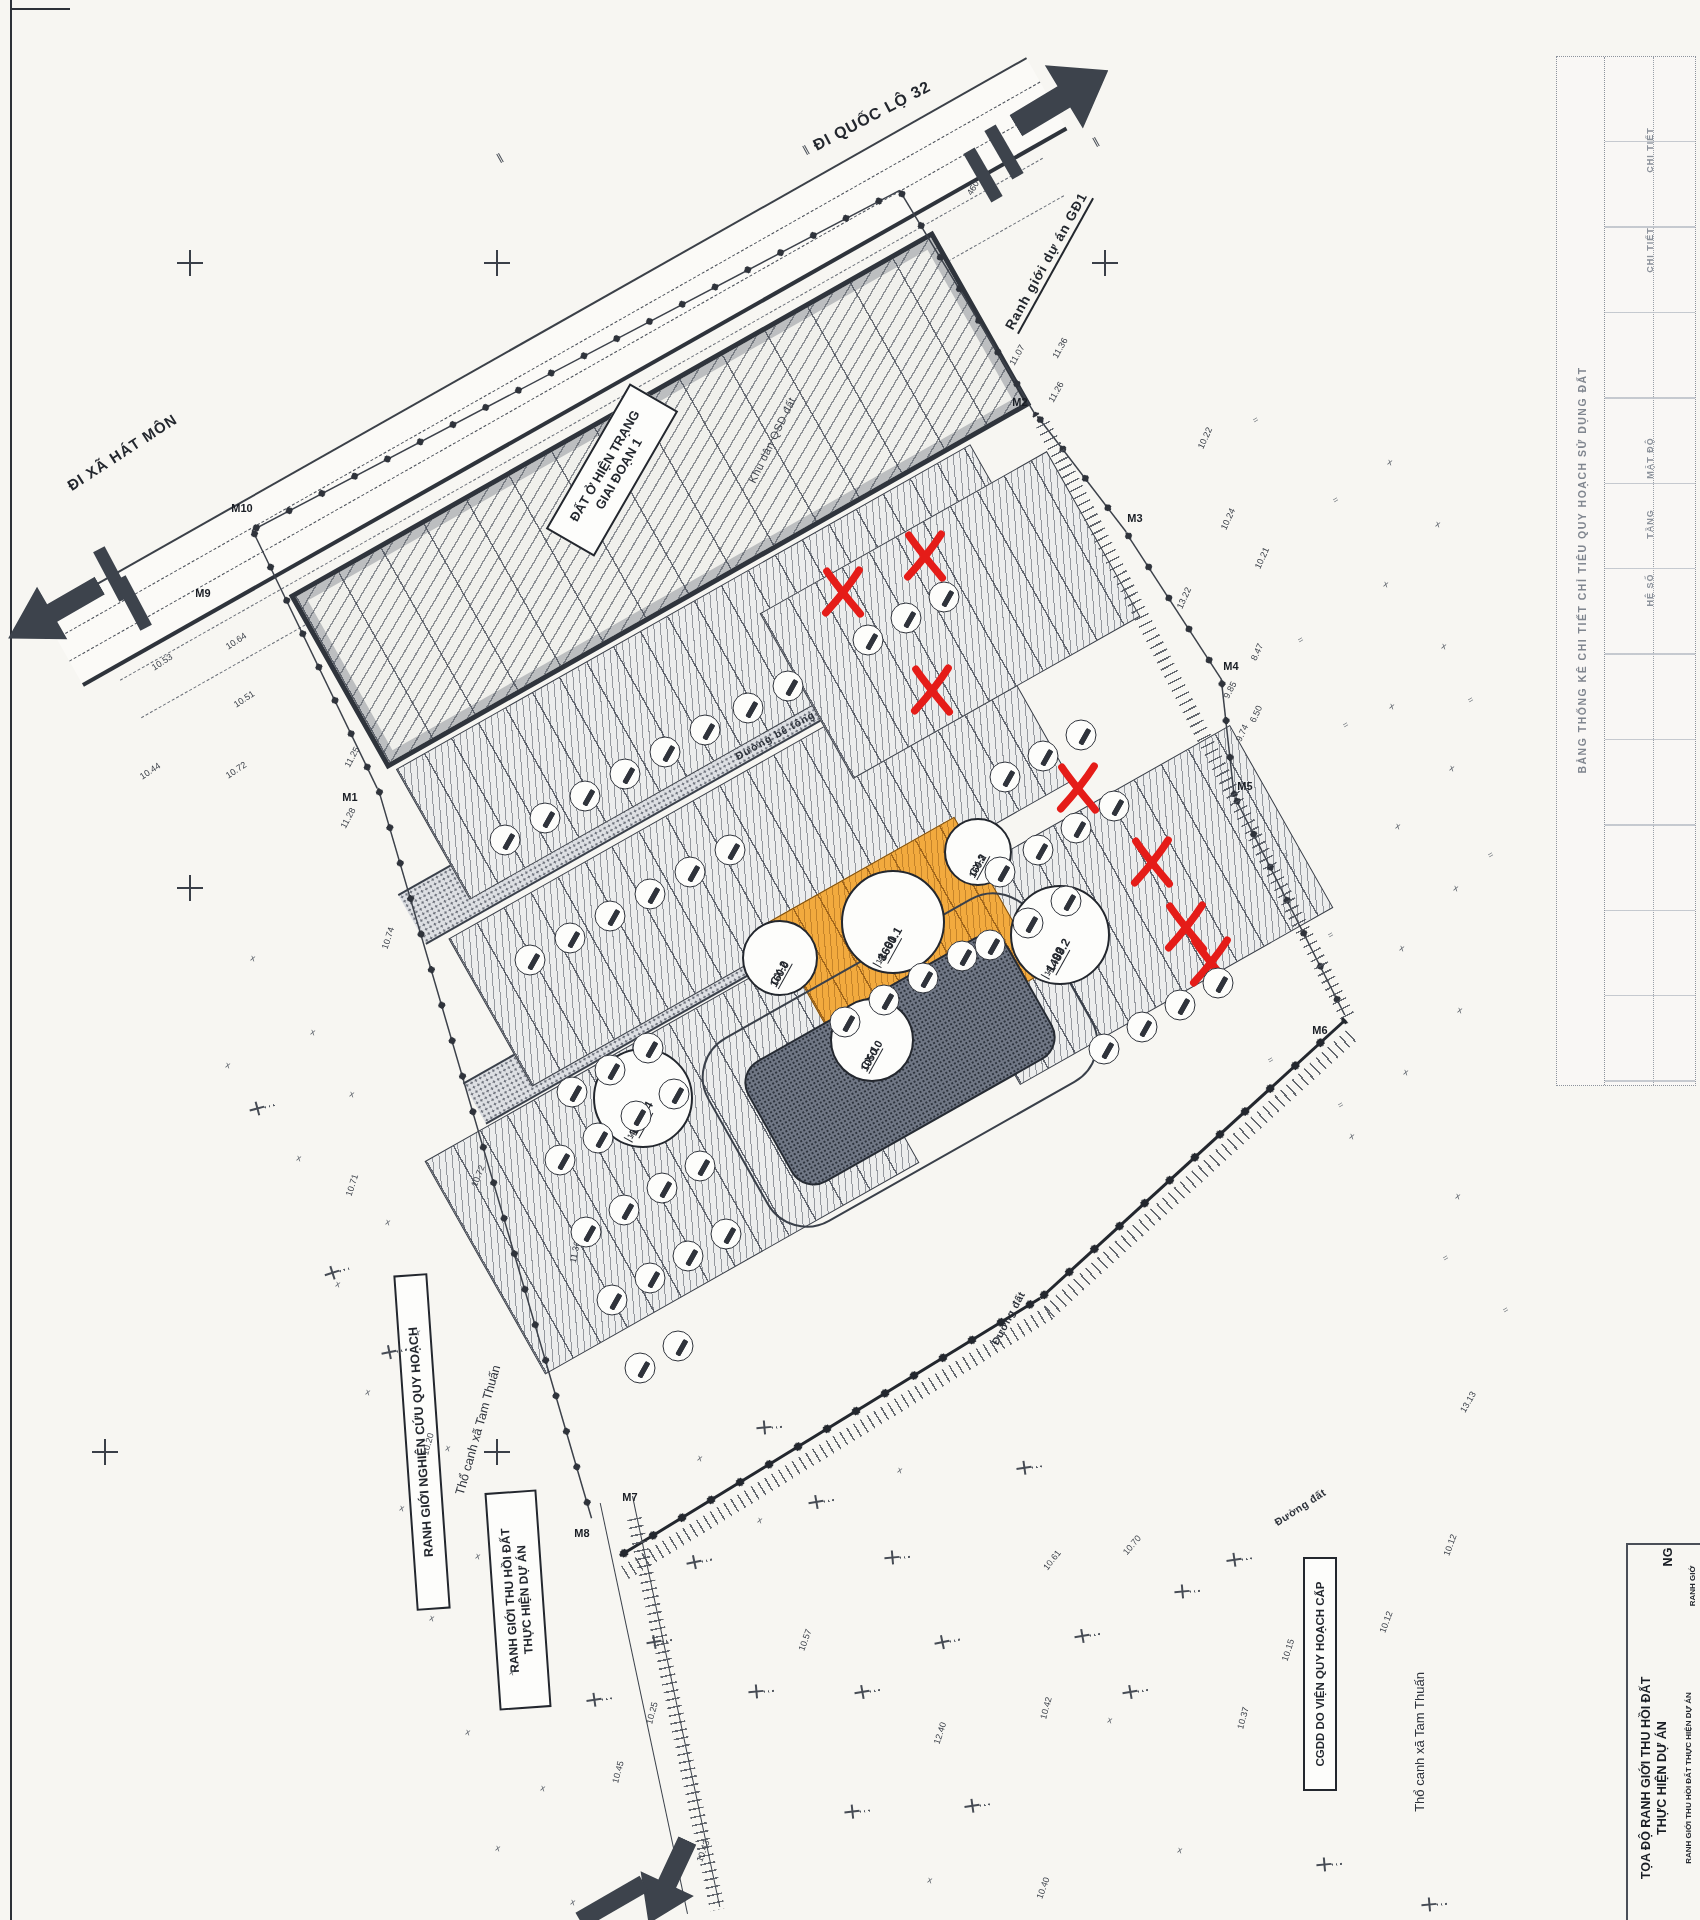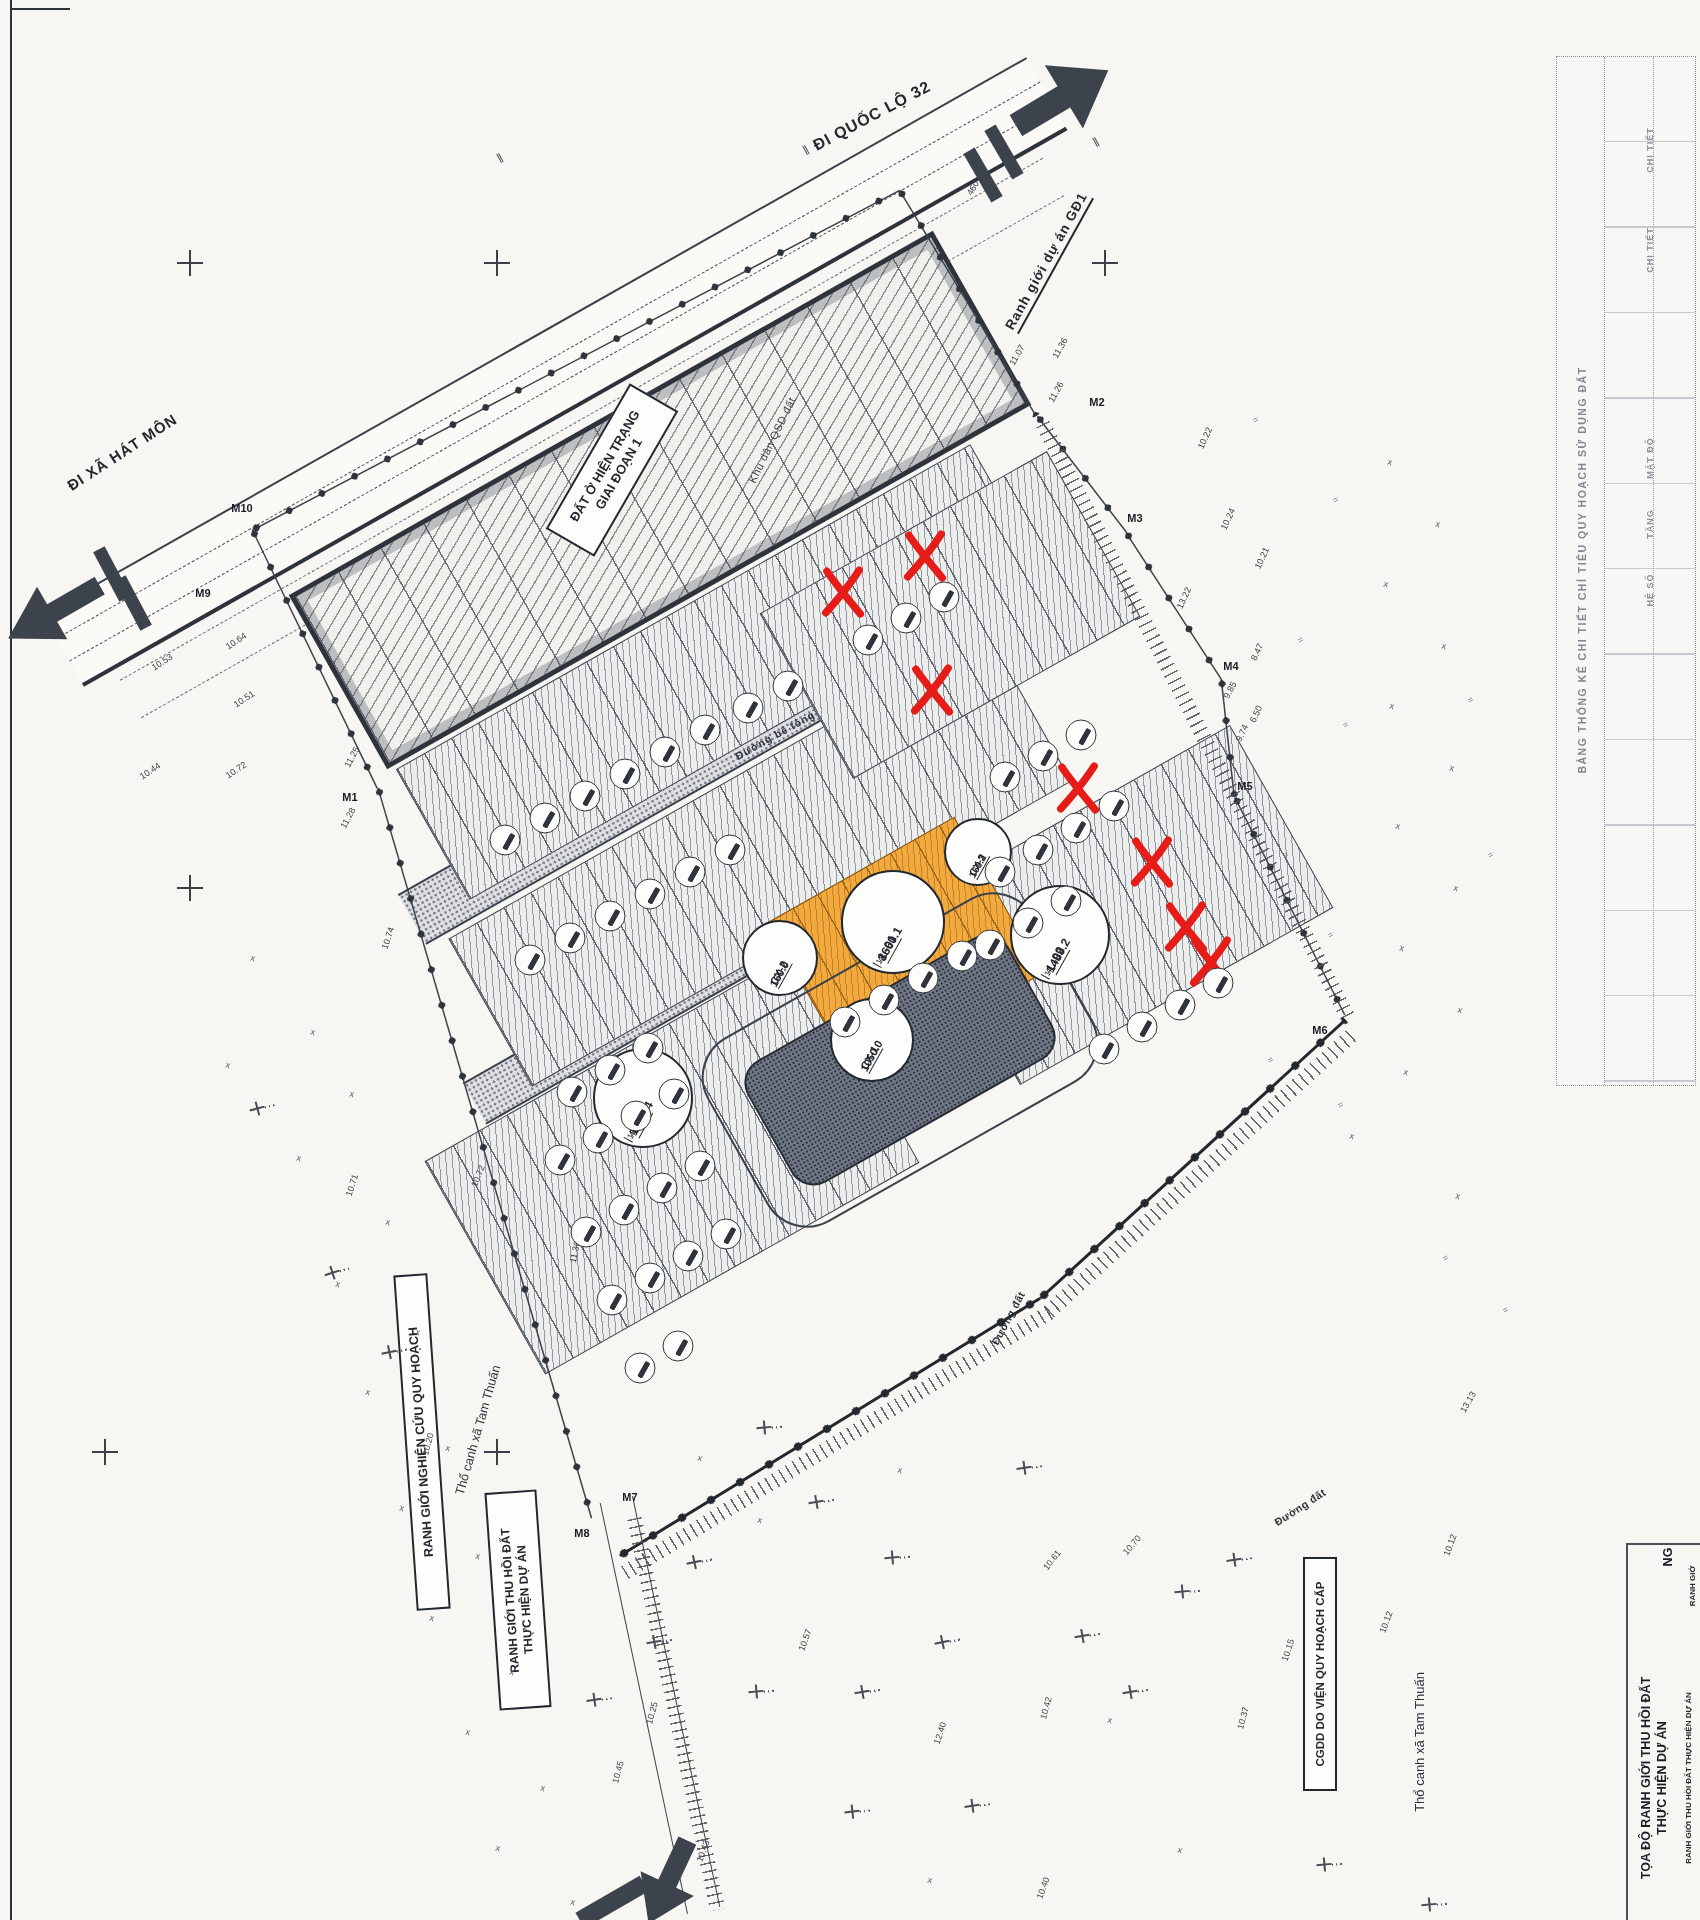--- a/index.html
+++ b/index.html
@@ -388,21 +388,21 @@
     <div class="elev" style="left: 1228px; top: 519px; transform: translate(-50%, -50%) rotate(-65deg);">10.24</div>
     <div class="elev" style="left: 1184px; top: 598px; transform: translate(-50%, -50%) rotate(-65deg);">13.22</div>
     <div class="elev" style="left: 1262px; top: 558px; transform: translate(-50%, -50%) rotate(-65deg);">10.21</div>
     <div class="elev" style="left: 1257px; top: 652px; transform: translate(-50%, -50%) rotate(-65deg);">8.47</div>
     <div class="elev" style="left: 1256px; top: 714px; transform: translate(-50%, -50%) rotate(-65deg);">6.50</div>
     <div class="elev" style="left: 1242px; top: 733px; transform: translate(-50%, -50%) rotate(-65deg);">9.74</div>
     <div class="elev" style="left: 1230px; top: 690px; transform: translate(-50%, -50%) rotate(-62deg);">9.85</div>
     <div class="elev" style="left: 973px; top: 188px; transform: translate(-50%, -50%) rotate(-60deg);">460</div>
     <div class="elev" style="left: 805px; top: 1640px; transform: translate(-50%, -50%) rotate(-70deg);">10.57</div>
     <div class="mlab" style="left: 350px; top: 797px;">M1</div>
-    <div class="mlab" style="left: 1097px; top: 402px;">M2</div>
+    <div class="mlab" style="left: 1020px; top: 402px;">M2</div>
     <div class="mlab" style="left: 1135px; top: 518px;">M3</div>
     <div class="mlab" style="left: 1231px; top: 666px;">M4</div>
     <div class="mlab" style="left: 1245px; top: 786px;">M5</div>
     <div class="mlab" style="left: 1320px; top: 1030px;">M6</div>
     <div class="mlab" style="left: 630px; top: 1497px;">M7</div>
     <div class="mlab" style="left: 582px; top: 1533px;">M8</div>
     <div class="mlab" style="left: 203px; top: 593px;">M9</div>
     <div class="mlab" style="left: 242px; top: 508px;">M10</div>
     <div class="veg" style="left: 313px; top: 1032px;">x</div>
     <div class="veg" style="left: 352px; top: 1094px;">x</div>

